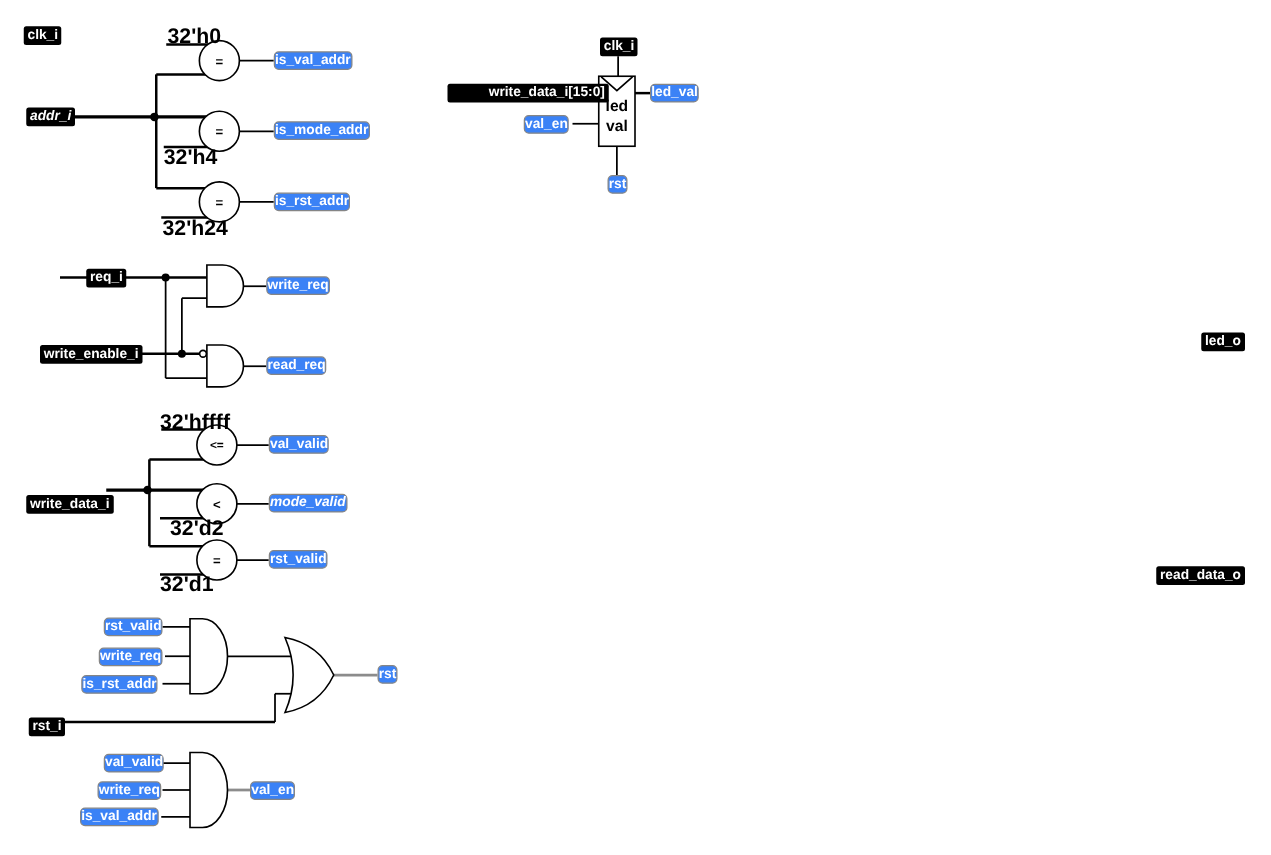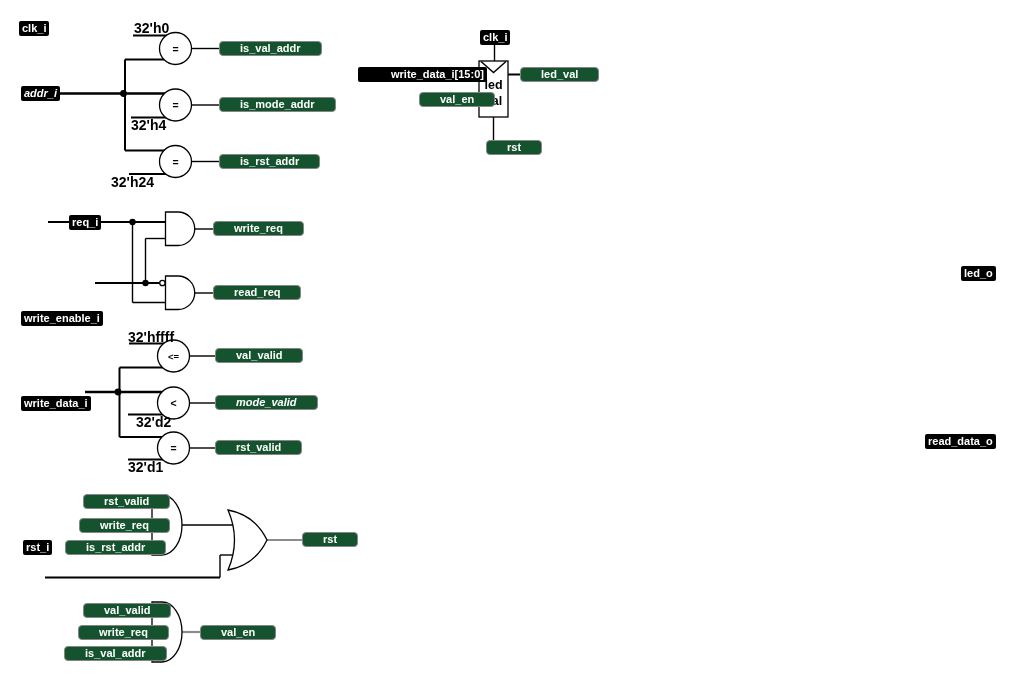--- a/index.html
+++ b/index.html
@@ -21,31 +21,31 @@
     line-height: 15px;
     height: 15px;
     color: #ffffff;
     padding: 0 3px;
   }
   .port {
     background: #000000;
     border-radius: 2px;
   }
   .net {
-    background: #14532d;
+    background: #3b82f6;
     border: 1px solid #858585;
     border-radius: 4px;
     line-height: 13px;
-    padding: 0 20px;
+    padding: 0 0;
   }
   .const {
     position: absolute;
     white-space: nowrap;
     font-weight: bold;
-    font-size: 14px;
+    font-size: 17px;
     line-height: 13px;
     color: #000000;
   }
   .wire  { stroke: #000000; fill: none; }
   .w15   { stroke-width: 1.4px; }
   .w2    { stroke-width: 2px; }
   .w25   { stroke-width: 2.6px; }
   .gray  { stroke: #8c8c8c; stroke-width: 2.2px; }
   .shape { fill: #ffffff; stroke: #000000; stroke-width: 1.3px; }
   .dot   { fill: #000000; stroke: none; }
@@ -164,27 +164,27 @@
 
     <circle class="dot" cx="123.5" cy="93.5" r="3.4"></circle>
     <circle class="dot" cx="132.5" cy="222" r="3.2"></circle>
     <circle class="dot" cx="145.5" cy="283" r="3.2"></circle>
     <circle class="dot" cx="118" cy="392" r="3.4"></circle>
   </svg>
 
   <div class="lbl port" style="left:19px; top:21px;">clk_i</div>
   <div class="lbl port" style="left:21px; top:86px;font-style:italic;">addr_i</div>
   <div class="lbl port" style="left:21px; top:215px;margin-left:48px;">req_i</div>
-  <div class="lbl port" style="left:21px; top:276px;margin-top:35px;">write_enable_i</div>
+  <div class="lbl port" style="left:32px; top:276px;">write_enable_i</div>
   <div class="lbl port" style="left:21px; top:396px;">write_data_i</div>
-  <div class="lbl port" style="left:23px; top:540px;">rst_i</div>
+  <div class="lbl port" style="left:23px; top:574px;">rst_i</div>
   <div class="lbl port" style="left:358px; top:67px;padding-left:33px;">write_data_i[15:0]</div>
   <div class="lbl port" style="left:480px; top:30px;">clk_i</div>
   <div class="lbl port" style="left:961px; top:266px;">led_o</div>
-  <div class="lbl port" style="left:925px; top:434px;">read_data_o</div>
+  <div class="lbl port" style="left:925px; top:453px;">read_data_o</div>
 
   <div class="lbl net" style="left:219px; top:41px;">is_val_addr</div>
   <div class="lbl net" style="left:219px; top:97px;">is_mode_addr</div>
   <div class="lbl net" style="left:219px; top:154px;">is_rst_addr</div>
   <div class="lbl net" style="left:213px; top:221px;">write_req</div>
   <div class="lbl net" style="left:213px; top:285px;">read_req</div>
   <div class="lbl net" style="left:215px; top:348px;">val_valid</div>
   <div class="lbl net" style="left:215px; top:395px;font-style:italic;">mode_valid</div>
   <div class="lbl net" style="left:215px; top:440px;">rst_valid</div>
   <div class="lbl net" style="left:83px; top:494px;">rst_valid</div>
@@ -194,18 +194,18 @@
   <div class="lbl net" style="left:83px; top:603px;">val_valid</div>
   <div class="lbl net" style="left:78px; top:625px;">write_req</div>
   <div class="lbl net" style="left:64px; top:646px;">is_val_addr</div>
   <div class="lbl net" style="left:200px; top:625px;">val_en</div>
   <div class="lbl net" style="left:419px; top:92px;">val_en</div>
   <div class="lbl net" style="left:520px; top:67px;">led_val</div>
   <div class="lbl net" style="left:486px; top:140px;">rst</div>
 
   <div class="const" style="left:134px; top:22px;">32'h0</div>
   <div class="const" style="left:131px; top:119px;">32'h4</div>
-  <div class="const" style="left:111px; top:175.5px;">32'h24</div>
+  <div class="const" style="left:130px; top:175.5px;">32'h24</div>
   <div class="const" style="left:128px; top:330.5px;">32'hffff</div>
   <div class="const" style="left:136px; top:416px;">32'd2</div>
   <div class="const" style="left:128px; top:461px;">32'd1</div>
 
 </div>
 
 </body></html>

